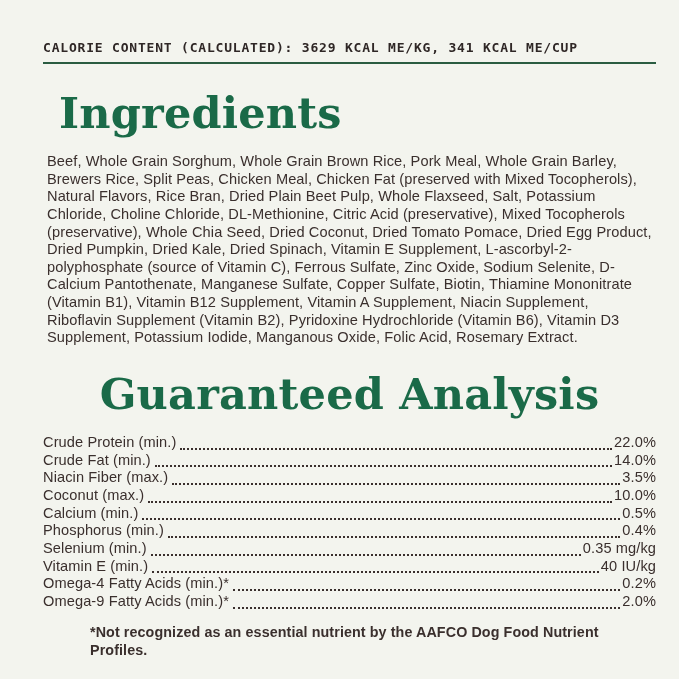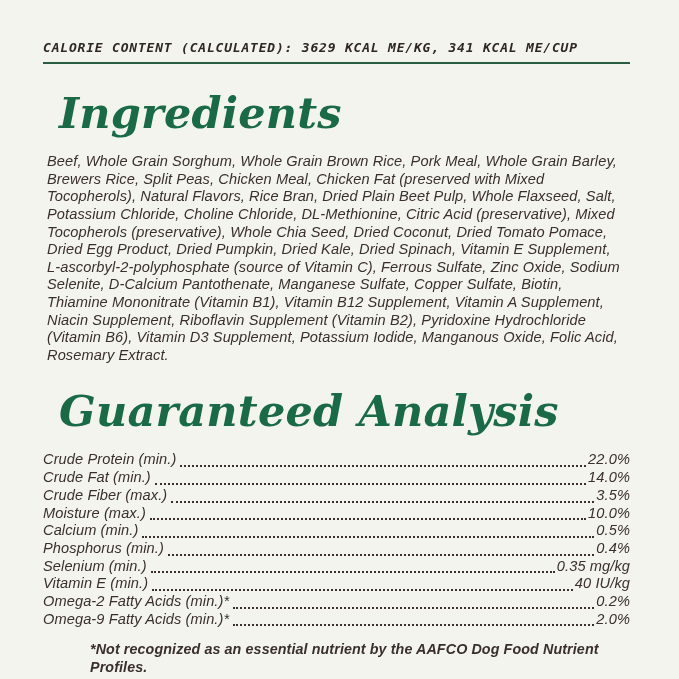--- a/index.html
+++ b/index.html
@@ -12,22 +12,21 @@
   html, body { margin: 0; padding: 0; }
   body {
     width: 679px;
     height: 679px;
     background: var(--background);
     overflow: hidden;
   }
   .page {
     width: 679px;
     height: 593px;
-    padding: 40px 49px 0 43px;
-    font-style: italic;
+    padding: 40px 23px 0 43px;
   }
   .calorie-banner {
     font-family: "DejaVu Sans Mono", monospace;
     font-weight: 700;
     font-size: 13px;
     line-height: 16px;
     letter-spacing: 0.8px;
     color: #2f2726;
     padding-bottom: 6px;
     border-bottom: 2px solid var(--rule-green);
@@ -36,21 +35,21 @@
   .section-heading {
     margin: 16px;
     font-family: "DejaVu Serif", serif;
     font-weight: 700;
     font-size: 43px;
     line-height: 1.12;
     letter-spacing: 0.2px;
     color: var(--heading-green);
   }
   .heading-ingredients { margin-top: 25px; }
-  .heading-ga { margin-top: 23px; }
+  .heading-ga { margin-top: 23px; text-align: center; }
   .ingredients-text {
     margin: 9px 4px 0;
     font-family: "Liberation Sans", sans-serif;
     font-size: 14.6px;
     line-height: 17.6px;
     letter-spacing: 0.1px;
     color: var(--body-text);
   }
   .ga-rows { margin-top: 9px; }
   .ga-row {
@@ -101,27 +100,27 @@
     <span class="ga-value">22.0%</span>
   </div>
 
   <div class="ga-row">
     <span class="ga-label">Crude Fat (min.)</span>
     <span class="ga-leader"></span>
     <span class="ga-value">14.0%</span>
   </div>
 
   <div class="ga-row">
-    <span class="ga-label">Crude Fiber (max.)</span>
+    <span class="ga-label">Niacin Fiber (max.)</span>
     <span class="ga-leader"></span>
     <span class="ga-value">3.5%</span>
   </div>
 
   <div class="ga-row">
-    <span class="ga-label">Moisture (max.)</span>
+    <span class="ga-label">Coconut (max.)</span>
     <span class="ga-leader"></span>
     <span class="ga-value">10.0%</span>
   </div>
 
   <div class="ga-row">
     <span class="ga-label">Calcium (min.)</span>
     <span class="ga-leader"></span>
     <span class="ga-value">0.5%</span>
   </div>
 
@@ -137,21 +136,21 @@
     <span class="ga-value">0.35 mg/kg</span>
   </div>
 
   <div class="ga-row">
     <span class="ga-label">Vitamin E (min.)</span>
     <span class="ga-leader"></span>
     <span class="ga-value">40 IU/kg</span>
   </div>
 
   <div class="ga-row">
-    <span class="ga-label">Omega-2 Fatty Acids (min.)*</span>
+    <span class="ga-label">Omega-4 Fatty Acids (min.)*</span>
     <span class="ga-leader"></span>
     <span class="ga-value">0.2%</span>
   </div>
 
   <div class="ga-row">
     <span class="ga-label">Omega-9 Fatty Acids (min.)*</span>
     <span class="ga-leader"></span>
     <span class="ga-value">2.0%</span>
   </div>
 </div>

